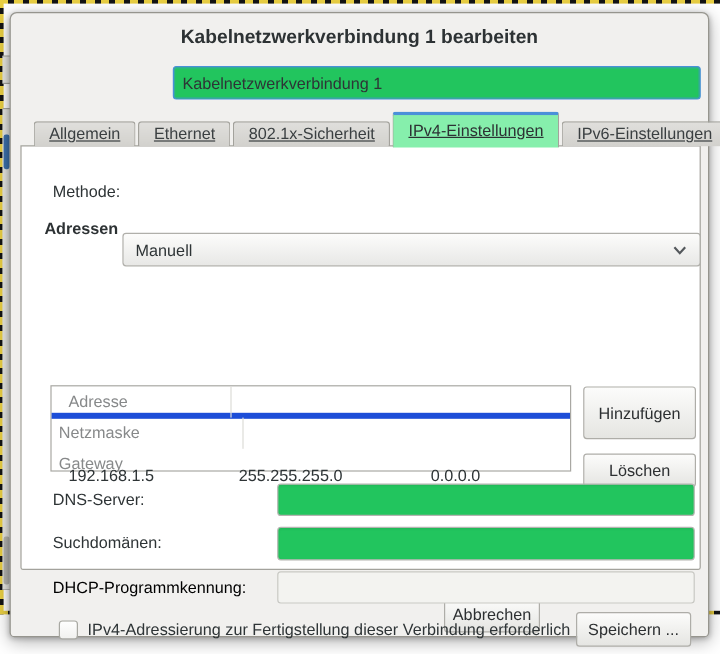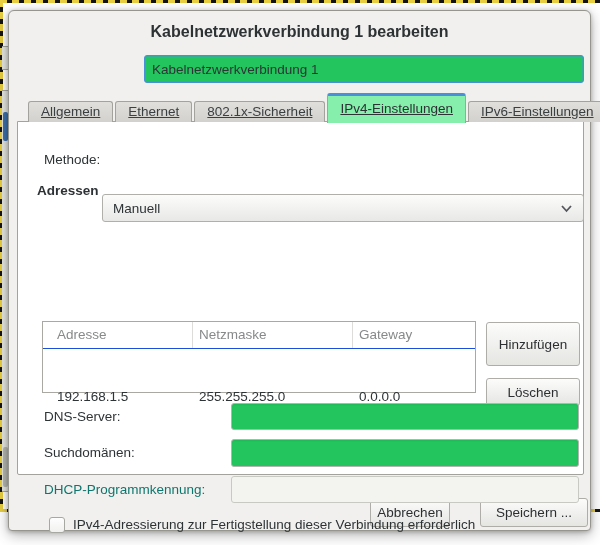--- a/index.html
+++ b/index.html
@@ -59,21 +59,21 @@
     background:linear-gradient(#fcfcfb,#e8e8e6); border:1px solid #b0afaa;
     border-radius:3px; display:flex; align-items:center; padding:0 10px;margin-top:48px; }
   .combo .value { flex:1; }
   .combo svg { flex:none; }
 
   .section-label { font-weight:bold; color:#2d3234; }
 
   
   .addr-table { left:24px; top:199px; width:434px; height:72px;
     border:1px solid #a9a8a3; background:#ffffff; }
-  .addr-table .thead { display:flex; height:27px; border-bottom:1px solid #1d4ed8; }
+  .addr-table .thead { display:flex; height:27px; border-bottom:5px solid #1d4ed8;flex-direction:column; }
   .addr-table .th { line-height:26px; color:#87898a; border-right:1px solid #dddcd8; }
   .addr-table .th:last-child { border-right:none; }
   .addr-table .row { display:flex; height:24px; }
   .addr-table .td { line-height:24px; color:#2e3436;margin-top:36px; }
   .col-1 { width:150px; padding-left:14px; }
   .col-2 { width:160px; padding-left:6px; }
   .col-3 { flex:1; padding-left:6px; }
 
   
   .btn { background:linear-gradient(#fcfcfb,#e5e5e2); border:1px solid #aeada8;
@@ -142,24 +142,24 @@
 
       <div class="btn" style="position:absolute; left:468px; top:200px; width:94px; height:44px;">Hinzufügen</div>
       <div class="btn" style="position:absolute; left:468px; top:256px; width:94px; height:28px;">Löschen</div>
 
       <div class="field-label" style="left:26px; top:281px; line-height:27px;text-align:right;">DNS-Server:</div>
       <input class="entry" style="position: absolute; left: 213px; top: 281px; width: 348px; height: 27px;" value="">
 
       <div class="field-label" style="left:26px; top:317px; line-height:28px;">Suchdomänen:</div>
       <input class="entry" style="position: absolute; left: 213px; top: 317px; width: 348px; height: 28px;" value="">
 
-      <div class="field-label" style="left:26px; top:354px; line-height:27px; color:#0f766e;">DHCP-Programmkennung:</div>
+      <div class="field-label" style="left:26px; top:354px; line-height:27px; color:#000000;">DHCP-Programmkennung:</div>
       <input class="entry disabled" style="position: absolute; left: 213px; top: 354px; width: 348px; height: 27px;" disabled="" value="">
 
       <div class="checkbox"></div>
       <div class="field-label" style="left:55px; top:394px; line-height:18px;">IPv4-Adressierung zur Fertigstellung dieser Verbindung erforderlich</div>
 
     </div>
 
     <div class="btn footer-btn" style="left:361px; width:80px;">Abbrechen</div>
-    <div class="btn footer-btn" style="left:471px; width:108px;">Speichern ...</div>
+    <div class="btn footer-btn" style="left:471px; width:96px;margin-top:12px;">Speichern ...</div>
   </div>
 </div>
 
 </body></html>

